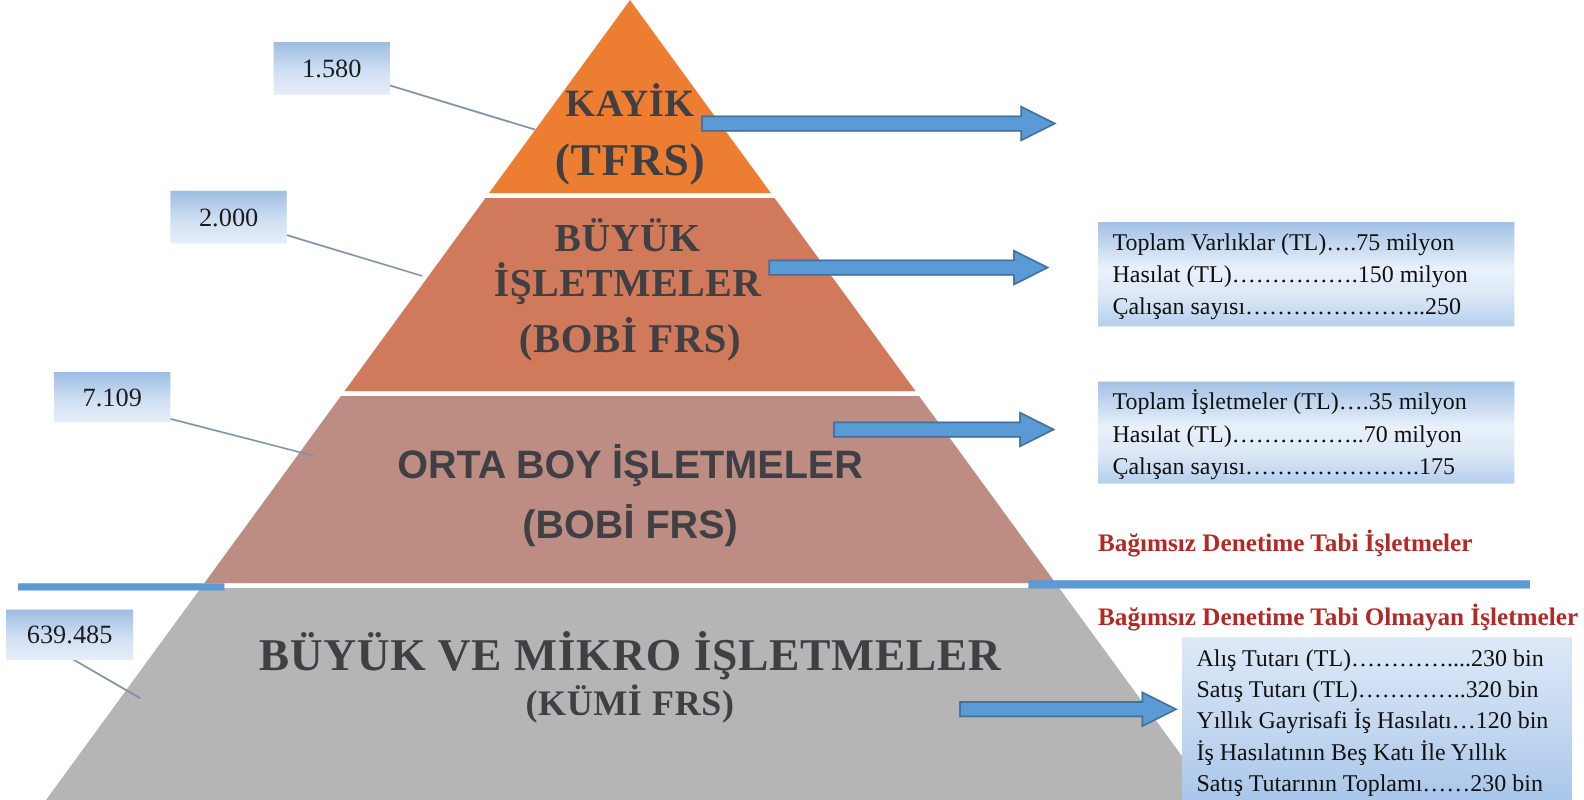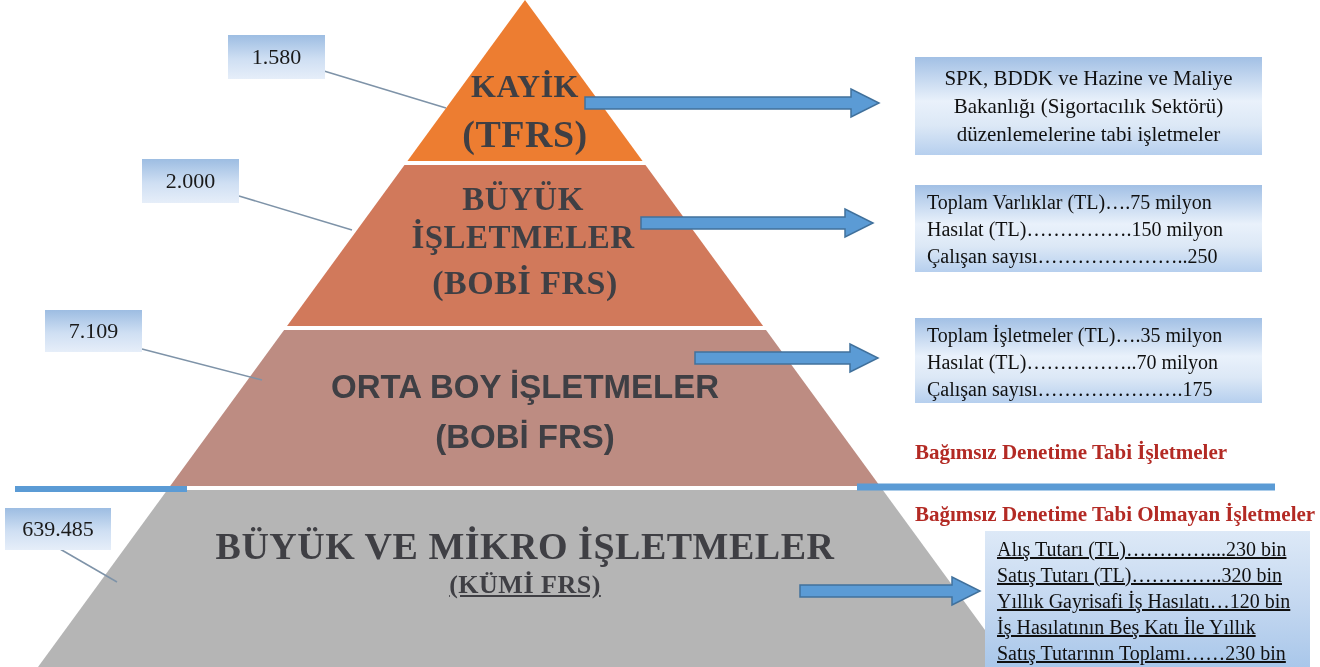--- a/index.html
+++ b/index.html
@@ -22,42 +22,42 @@
     position:absolute;left:525px;transform:translateX(-50%);z-index:2;
     color:#3F3F44;font-weight:bold;text-align:center;white-space:nowrap;letter-spacing:.5px;
   }
   .t1-title{top:68px;font-size:32px;}
   .t1-sub{top:112px;font-size:38px;}
   .t2-title{top:180px;font-size:33px;line-height:38px;white-space:normal;width:300px;left:523px;}
   .t2-sub{top:264px;font-size:34px;}
   .t3-title{top:368px;font-size:33px;font-family:"Liberation Sans",sans-serif;letter-spacing:0;}
   .t3-sub{top:418px;font-size:33px;font-family:"Liberation Sans",sans-serif;letter-spacing:0;}
   .t4-title{top:524px;font-size:38px;}
-  .t4-sub{top:570px;font-size:26px;text-decoration:underline;}
+  .t4-sub{top:570px;font-size:30px;}
   
   .num-box{
     position:absolute;z-index:4;display:flex;align-items:center;justify-content:center;
     background:linear-gradient(180deg,#9dbde2 0%,#cfdff3 55%,#e6eef9 100%);
     font-size:22px;color:#1a1a1a;
   }
   .num-1{left:228px;top:35px;width:97px;height:44px;}
   .num-2{left:142px;top:159px;width:97px;height:44px;font-family:Liberation Serif, serif;}
   .num-3{left:45px;top:310px;width:97px;height:42px;}
   .num-4{left:5px;top:508px;width:106px;height:42px;}
   
   .info-box{
     position:absolute;z-index:4;box-sizing:border-box;color:#101010;
     background:linear-gradient(180deg,#a2c0e5 0%,#e9f1fb 45%,#dce8f6 70%,#b6cfee 100%);
   }
   .info-1{left:915px;top:57px;width:347px;height:98px;text-align:center;
           font-size:21px;line-height:28px;padding:7px 14px;}
   .info-2{left:915px;top:185px;width:347px;height:87px;font-size:20px;line-height:27px;padding:4px 4px 4px 12px;}
   .info-3{left:915px;top:318px;width:347px;height:85px;font-size:20px;line-height:27px;padding:4px 8px 4px 12px;}
   .info-4{left:985px;top:531px;width:325px;height:136px;font-size:20px;line-height:26px;padding:5px 21px 5px 12px;
-          background:linear-gradient(180deg,#dde9f7 0%,#c3d7f0 55%,#a9c7ea 100%);text-decoration:underline;}
+          background:linear-gradient(180deg,#dde9f7 0%,#c3d7f0 55%,#a9c7ea 100%);}
   .info-line{white-space:nowrap;}
   
   .red-label{
     position:absolute;left:915px;z-index:4;font-weight:bold;font-size:21px;color:#B32A24;white-space:nowrap;
   }
   .red-above{top:440px;}
   .red-below{top:502px;}
   
   .overlay{position:absolute;left:0;top:0;z-index:3;pointer-events:none;}
 </style>
@@ -99,21 +99,20 @@
     <path d="M641,217 L845,217 L845,209 L873,223 L845,237 L845,229 L641,229 Z" fill="#5B9BD5" stroke="#41719C" stroke-width="1.5"></path>
     <path d="M695,352 L850,352 L850,344 L878,358 L850,372 L850,364 L695,364 Z" fill="#5B9BD5" stroke="#41719C" stroke-width="1.5"></path>
     <path d="M800,585 L952,585 L952,577 L980,591 L952,605 L952,597 L800,597 Z" fill="#5B9BD5" stroke="#41719C" stroke-width="1.5"></path>
   </svg>
 
   <div class="num-box num-1">1.580</div>
   <div class="num-box num-2">2.000</div>
   <div class="num-box num-3">7.109</div>
   <div class="num-box num-4">639.485</div>
 
-  <div class="info-box info-1">SPK, BDDK ve Hazine ve Maliye Bakanlığı (Sigortacılık Sektörü) düzenlemelerine tabi işletmeler</div>
 
   <div class="info-box info-2">
     <div class="info-line">Toplam Varlıklar (TL)….75 milyon</div>
     <div class="info-line">Hasılat (TL)…………….150 milyon</div>
     <div class="info-line">Çalışan sayısı…………………..250</div>
   </div>
 
   <div class="info-box info-3">
     <div class="info-line">Toplam İşletmeler (TL)….35 milyon</div>
     <div class="info-line">Hasılat (TL)……………..70 milyon</div>

